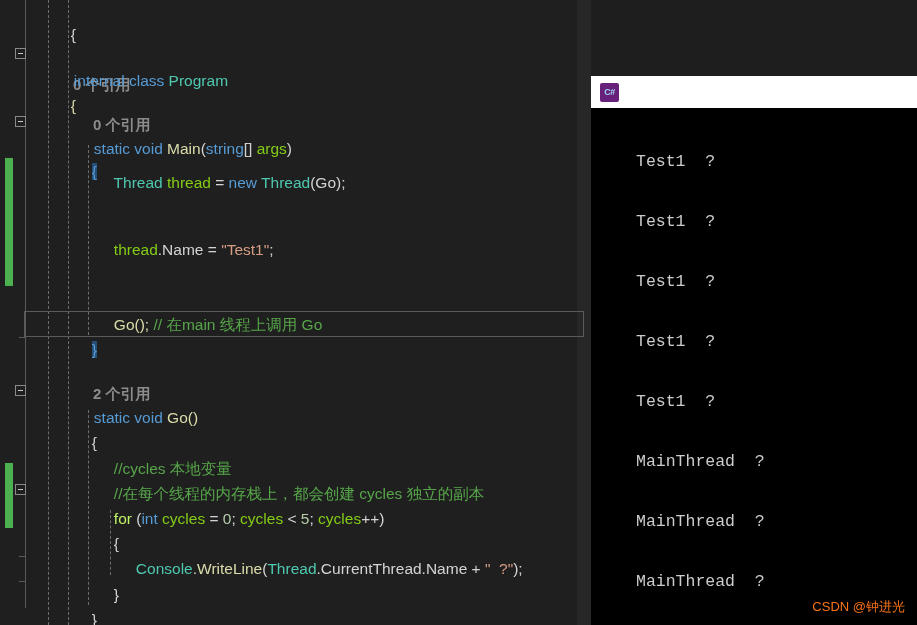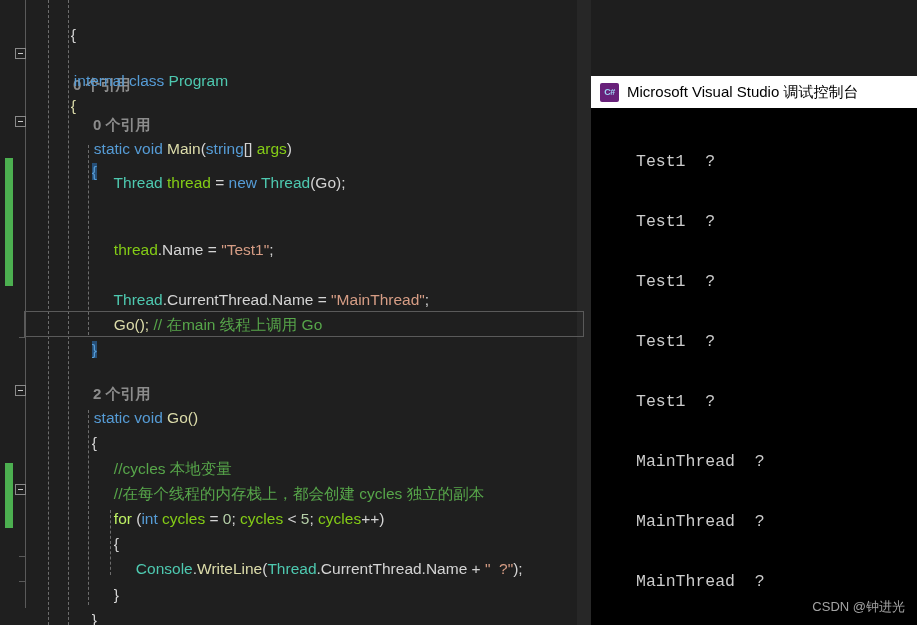--- a/index.html
+++ b/index.html
@@ -184,21 +184,21 @@
     padding-left: 44px;
   }
 
   
   #watermark {
     position: absolute;
     right: 12px;
     bottom: 9px;
     font-family: "Liberation Sans", sans-serif;
     font-size: 13px;
-    color: #a3a3a3;
+    color: #f97316;
     white-space: nowrap;
     margin-top: 44px;
   }
 </style>
 </head>
 <body>
 
 <div id="screen">
 
   <div id="editor">
@@ -257,23 +257,20 @@
 
     <div class="code-line" style="top:144px;left:88px;">
       <span class="tok-type">Thread</span><span class="tok-var"> thread </span><span class="tok-plain">= </span><span class="tok-kw">new </span><span class="tok-type">Thread</span><span class="tok-plain">(Go);</span>
     </div>
 
 
     <div class="code-line" style="top:211px;left:88px;">
       <span class="tok-var">thread</span><span class="tok-plain">.Name </span><span class="tok-plain">= </span><span class="tok-str">"Test1"</span><span class="tok-plain">;</span>
     </div>
 
-    <div class="code-line" style="top:261px;left:88px;">
-      <span class="tok-type">Thread</span><span class="tok-plain">.CurrentThread.Name </span><span class="tok-plain">= </span><span class="tok-str">"MainThread"</span><span class="tok-plain">;</span>
-    </div>
 
     <div class="code-line" style="top:286px;left:88px;">
       <span class="tok-brace">Go();</span><span class="tok-cmt"> // 在main 线程上调用 Go</span>
     </div>
 
     <div class="code-line" style="top:311px;left:66px;">
       <span class="tok-brace2 sel">}</span>
     </div>
 
     <div class="codelens" style="top:358px;left:68px;">
@@ -321,21 +318,20 @@
     </div>
 
   </div>
 
   <div id="console-window">
 
     <div id="console-titlebar">
       <div id="console-icon">
         <span>C#</span>
       </div>
-      <div id="console-title-text">Microsoft Visual Studio 调试控制台</div>
     </div>
 
     <div id="console-body">
       <div class="console-line">Test1  ?</div>
       <div class="console-line">Test1  ?</div>
       <div class="console-line">Test1  ?</div>
       <div class="console-line">Test1  ?</div>
       <div class="console-line">Test1  ?</div>
       <div class="console-line">MainThread  ?</div>
       <div class="console-line">MainThread  ?</div>

